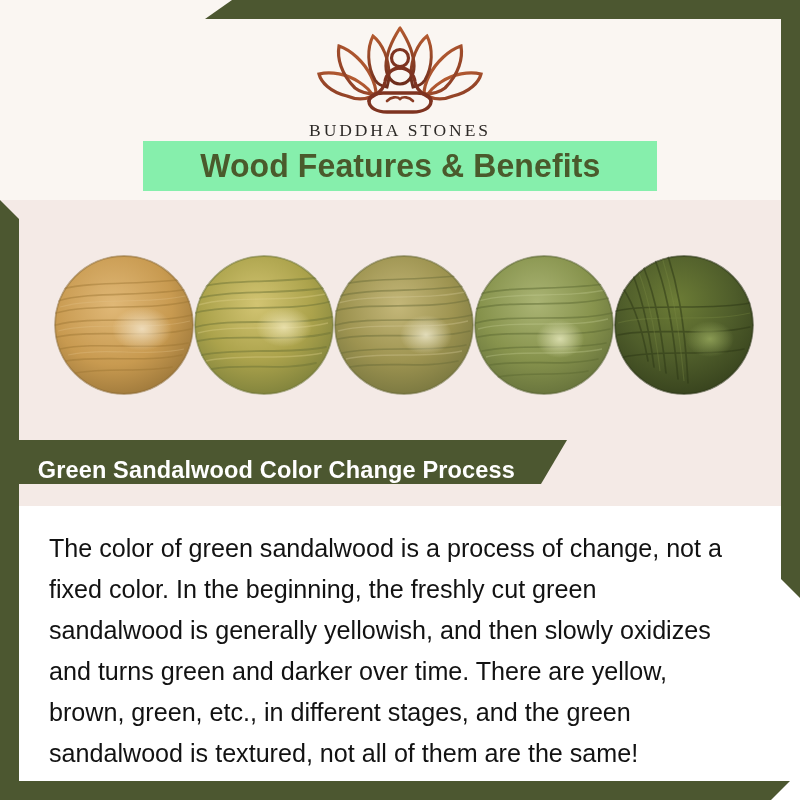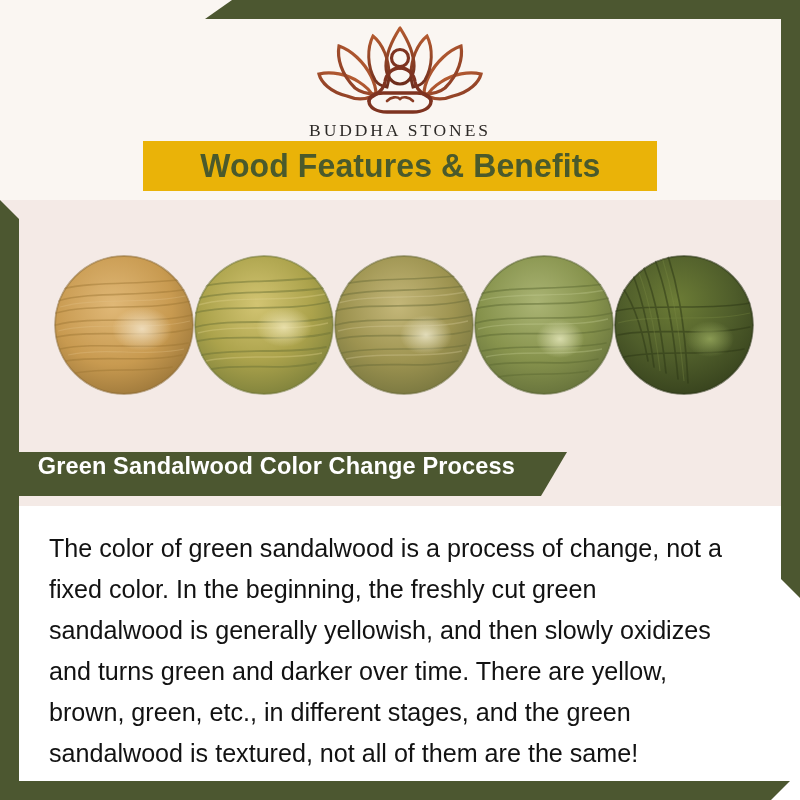--- a/index.html
+++ b/index.html
@@ -89,21 +89,21 @@
     letter-spacing: 2.9px;
     color: #2d2a27;
     font-weight: 400;
   }
 
   
   .title-band {
     position: absolute;
     left: 143px; top: 141px;
     width: 514px; height: 50px;
-    background: #eab308;
+    background: #86efac;
     display: flex;
     align-items: center;
     justify-content: center;
   }
   .title-band-text {
     font-family: "Liberation Sans Narrow", "Liberation Sans", sans-serif;
     font-size: 33px;
     font-weight: bold;
     color: #4a5a2c;
     letter-spacing: 0.1px;
@@ -123,26 +123,26 @@
     width: 140px;
     height: 140px;
     border-radius: 50%;
     overflow: hidden;
   }
   .bead svg { display: block; width: 140px; height: 140px; }
 
   
   .section-banner {
     position: absolute;
-    left: 19px; top: 452px;
+    left: 19px; top: 440px;
     width: 548px; height: 44px;
     background: #4c5730;
     clip-path: polygon(0 0, 100% 0, calc(100% - 26px) 100%, 0 100%);
     display: flex;
-    align-items: flex-start;
+    align-items: flex-end;
   }
   .section-banner-text {
     font-family: "Liberation Sans Narrow", "Liberation Sans", sans-serif;
     font-size: 24px;
     font-weight: bold;
     color: #ffffff;
     padding-left: 14px;
     letter-spacing: 0.15px;
     white-space: nowrap;
     transform: scaleX(0.98);

